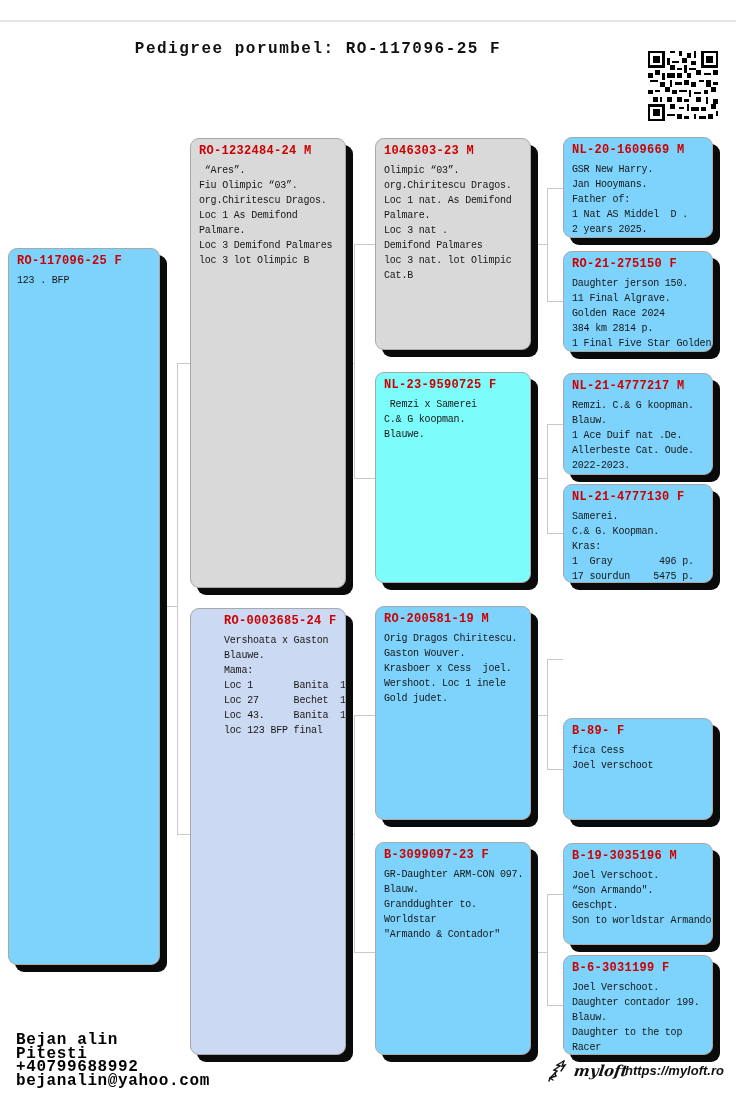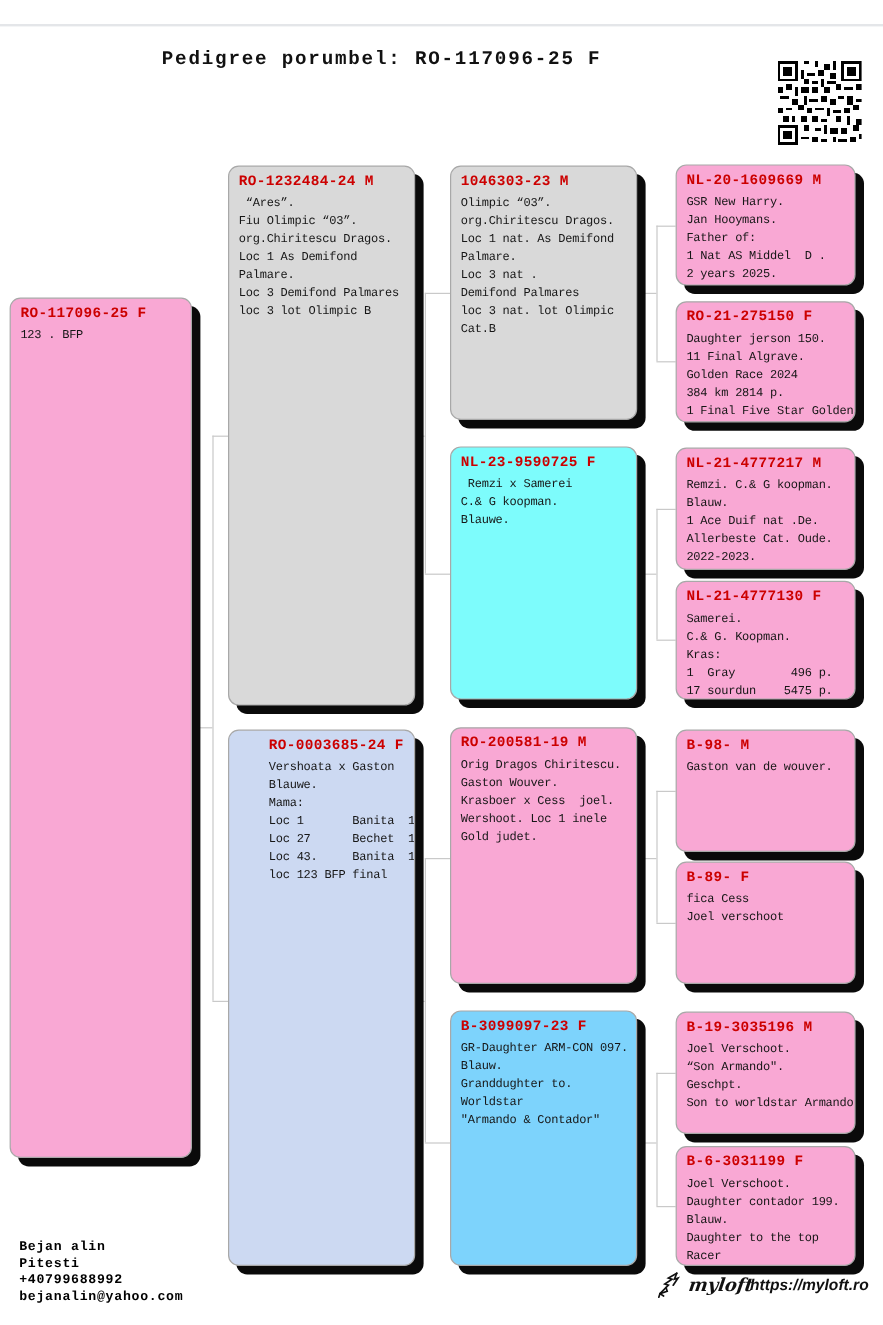--- a/index.html
+++ b/index.html
@@ -10,30 +10,30 @@
 
   .title{position:absolute;left:0;right:100px;top:20px;text-align:center;
          font-weight:bold;font-size:16px;letter-spacing:1.5px;color:#111;}
 
   
   .hline,.vline{position:absolute;background:#c9c9c9;}
   .hline{height:1px;}
   .vline{width:1px;}
 
   
-  .pbox{position:absolute;background:#f9a8d4;border:1px solid #a8a8a8;border-radius:9px;
+  .pbox{position:absolute;background:#7dd3fc;border:1px solid #a8a8a8;border-radius:9px;
         box-shadow:7px 7px 0 #0a0a0a;padding:5px 2px 4px 8px;overflow:hidden;box-sizing:border-box;}
   .pbox .ring{color:#cc0000;font-weight:bold;font-size:12px;letter-spacing:0.3px;margin-bottom:5px;white-space:pre;}
   .pbox .btxt{color:#161616;font-size:10px;line-height:15px;letter-spacing:-0.2px;white-space:pre;}
   .bg-gray{background:#d9d9d9;}
   .bg-blue{background:#ccd9f2;}
   .bg-cyan{background:#7dfcfc;}
   .bg-yellow{background:#7dd3fc;}
 
-  .owner{position:absolute;left:16px;top:1014px;font-weight:bold;font-size:11px;
+  .owner{position:absolute;left:16px;top:1014px;font-weight:bold;font-size:16px;
          line-height:13.5px;letter-spacing:0.6px;color:#000;white-space:pre;}
 
   .qr{position:absolute;left:648px;top:28px;width:70px;height:76px;}
   .logo{position:absolute;left:546px;top:1038px;width:26px;height:26px;}
   .logotext{position:absolute;left:574px;top:1042px;font-family:"DejaVu Serif","Liberation Serif",serif;
             font-style:italic;font-weight:bold;font-size:15px;color:#111;transform:skewX(-8deg);}
   .siteurl{position:absolute;left:625px;top:1043px;font-family:"Liberation Sans","DejaVu Sans",sans-serif;
            font-style:italic;font-weight:bold;font-size:13px;color:#111;}
 </style>
 </head>
@@ -245,24 +245,20 @@
   </div>
   <div class="pbox" style="left:563px;top:464px;width:150px;height:99px;">
     <div class="ring">NL-21-4777130 F</div>
     <div class="btxt">Samerei.
 C.&amp; G. Koopman.
 Kras:
 1  Gray        496 p.
 17 sourdun    5475 p.
 19 melun      3371 p.</div>
   </div>
-  <div class="pbox" style="left:563px;top:588px;width:150px;height:102px;">
-    <div class="ring">B-98- M</div>
-    <div class="btxt">Gaston van de wouver.</div>
-  </div>
   <div class="pbox" style="left:563px;top:698px;width:150px;height:102px;">
     <div class="ring">B-89- F</div>
     <div class="btxt">fica Cess
 Joel verschoot</div>
   </div>
   <div class="pbox" style="left:563px;top:823px;width:150px;height:102px;">
     <div class="ring">B-19-3035196 M</div>
     <div class="btxt">Joel Verschoot.
 “Son Armando".
 Geschpt.

